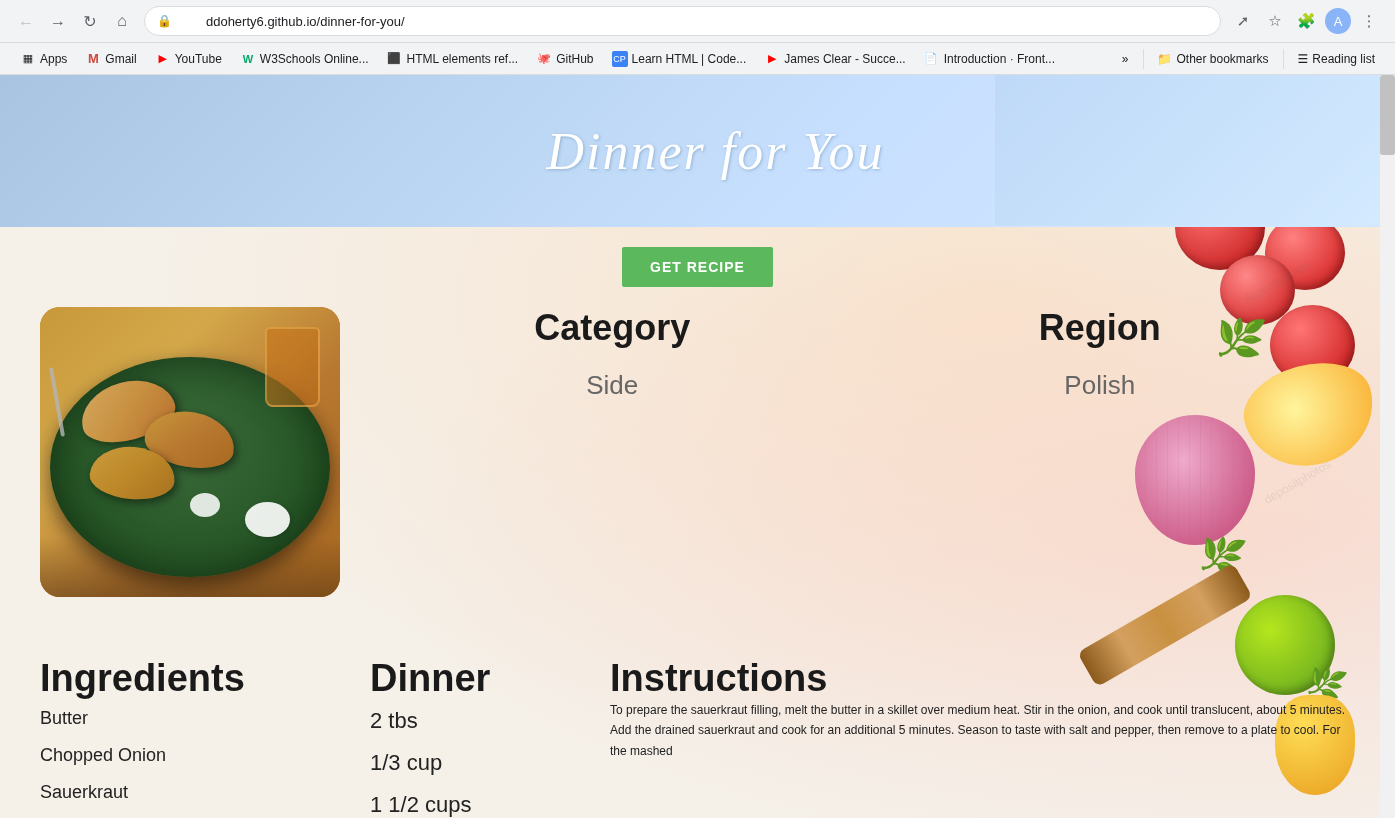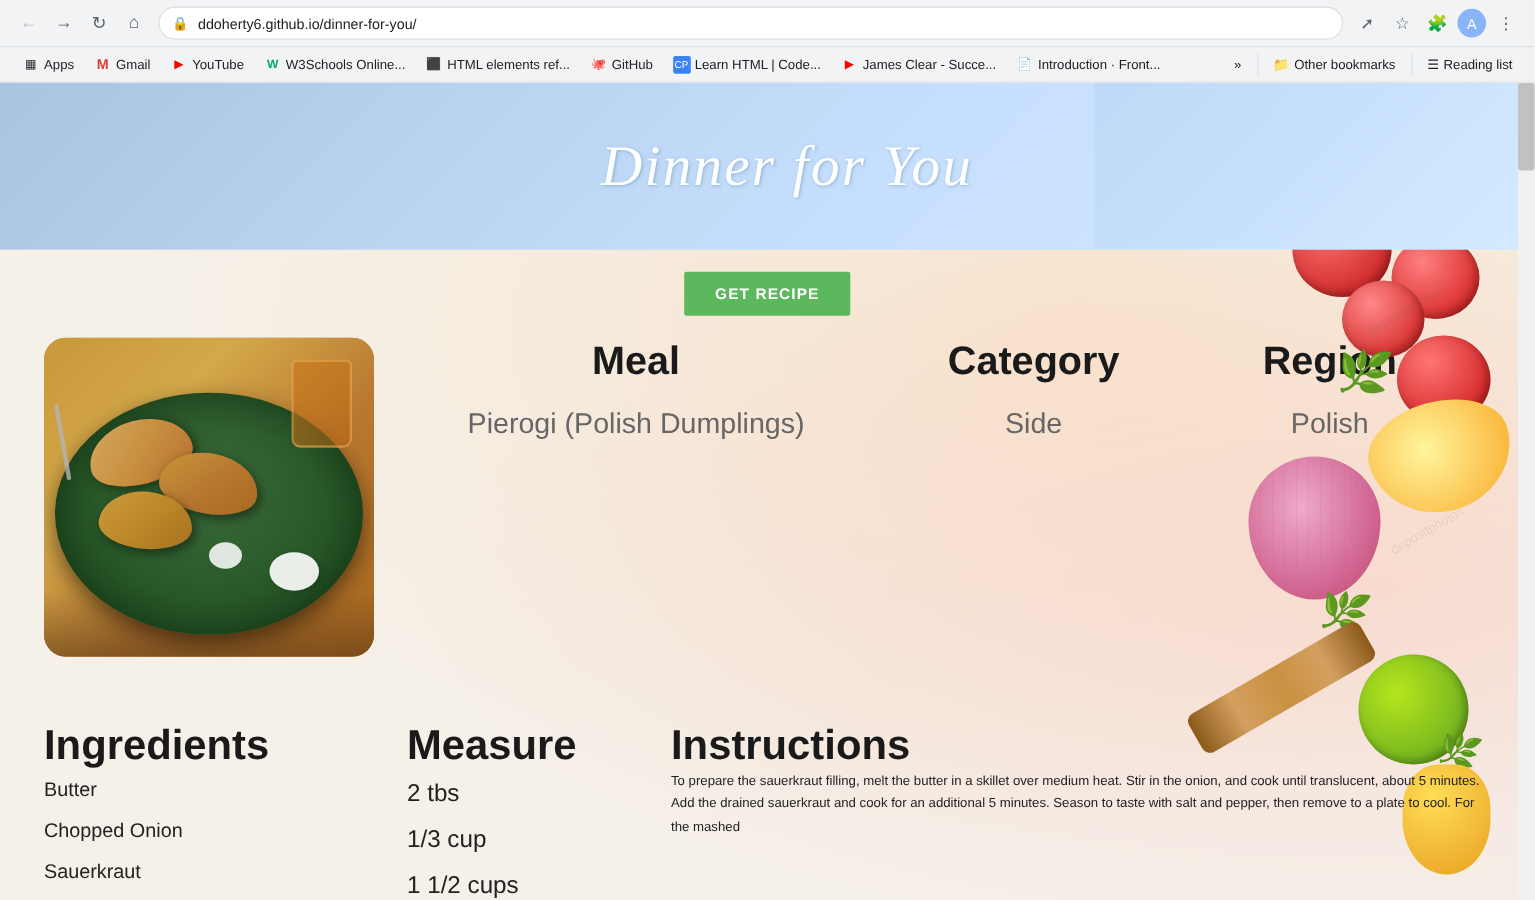--- a/index.html
+++ b/index.html
@@ -45,21 +45,21 @@
       background: #fff;
       border: 1px solid #dadce0;
       display: flex;
       align-items: center;
       padding: 0 12px;
       gap: 8px;
       font-size: 13px;
       color: #202124;
     }
     .address-bar .lock-icon { color: #5f6368; font-size: 12px; }
-    .address-text { flex: 1; font-size: 13px; color: #202124; }
+    .address-text { flex: 1; font-size: 13px; color: #202124; margin-left: 26px; }
     .toolbar-right {
       display: flex;
       gap: 4px;
       align-items: center;
     }
     .toolbar-icon-btn {
       width: 28px;
       height: 28px;
       border-radius: 50%;
       border: none;
@@ -455,24 +455,20 @@
 
           <div style="position:absolute;top:10px;left:5px;width:4px;height:70px;background:rgba(180,180,180,0.8);border-radius:2px;transform:rotate(-10deg);"></div>
         </div>
 
         <div style="position:absolute;top:20px;right:20px;width:55px;height:80px;background:linear-gradient(135deg,rgba(200,120,30,0.7),rgba(180,100,20,0.5));border-radius:5px 5px 8px 8px;border:2px solid rgba(255,200,100,0.4);"></div>
       </div>
     </div>
 
     <div class="meal-details">
 
-      <div class="detail-column">
-        <div class="detail-label">Meal</div>
-        <div class="detail-value">Pierogi (Polish Dumplings)</div>
-      </div>
 
       <div class="detail-column">
         <div class="detail-label">Category</div>
         <div class="detail-value">Side</div>
       </div>
 
       <div class="detail-column">
         <div class="detail-label">Region</div>
         <div class="detail-value">Polish</div>
       </div>
@@ -486,21 +482,21 @@
         <div class="section-header">Ingredients</div>
         <ul class="ingredient-list">
           <li class="ingredient-item">Butter</li>
           <li class="ingredient-item">Chopped Onion</li>
           <li class="ingredient-item">Sauerkraut</li>
 
         </ul>
       </div>
 
       <div>
-        <div class="section-header">Measure</div>
+        <div class="section-header">Dinner</div>
         <ul class="measure-list">
           <li class="measure-item">2 tbs</li>
           <li class="measure-item">1/3 cup</li>
           <li class="measure-item">1 1/2 cups</li>
 
         </ul>
       </div>
 
       <div>
         <div class="section-header">Instructions</div>

